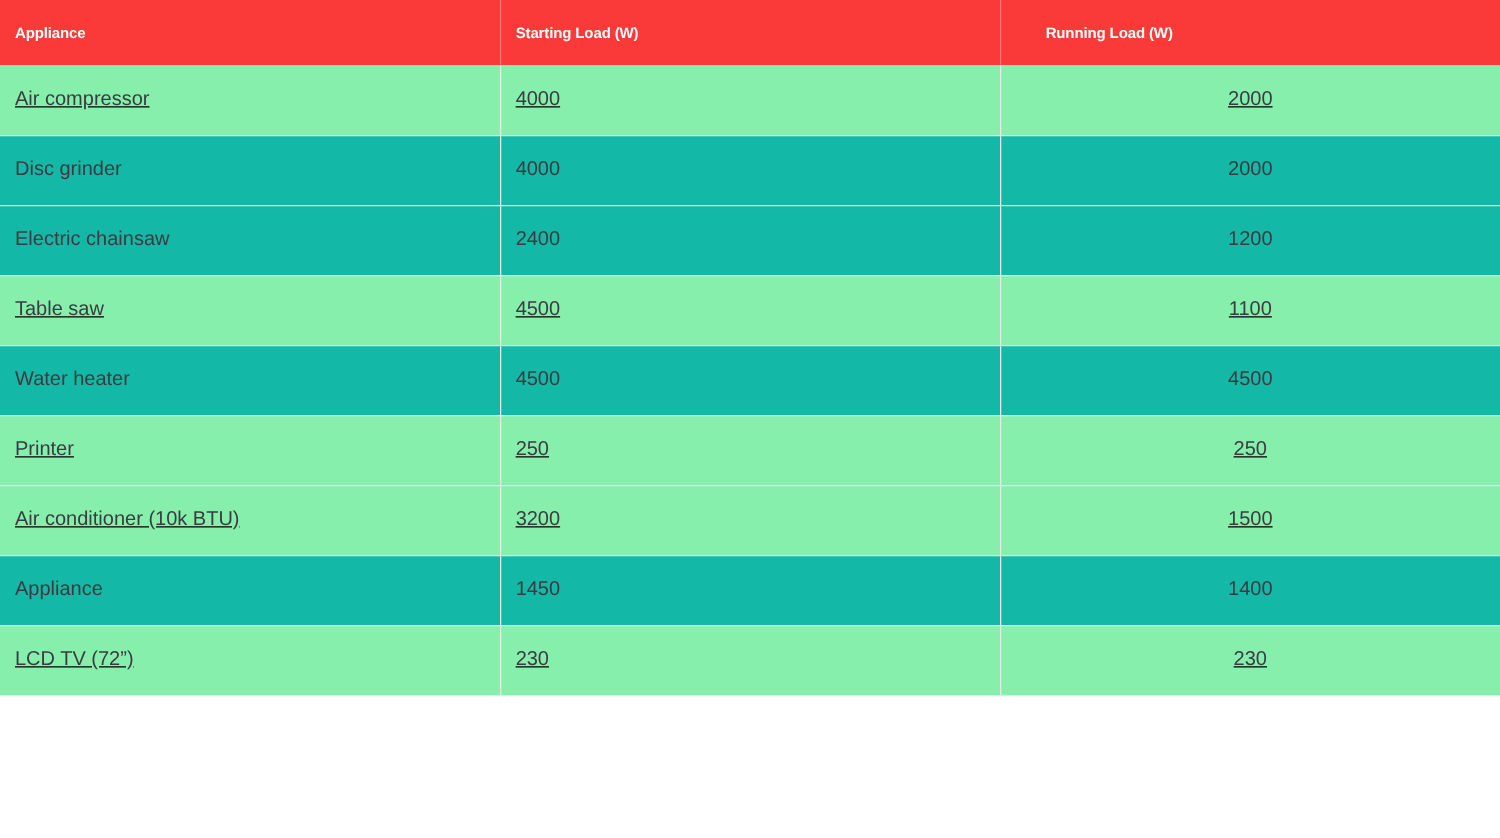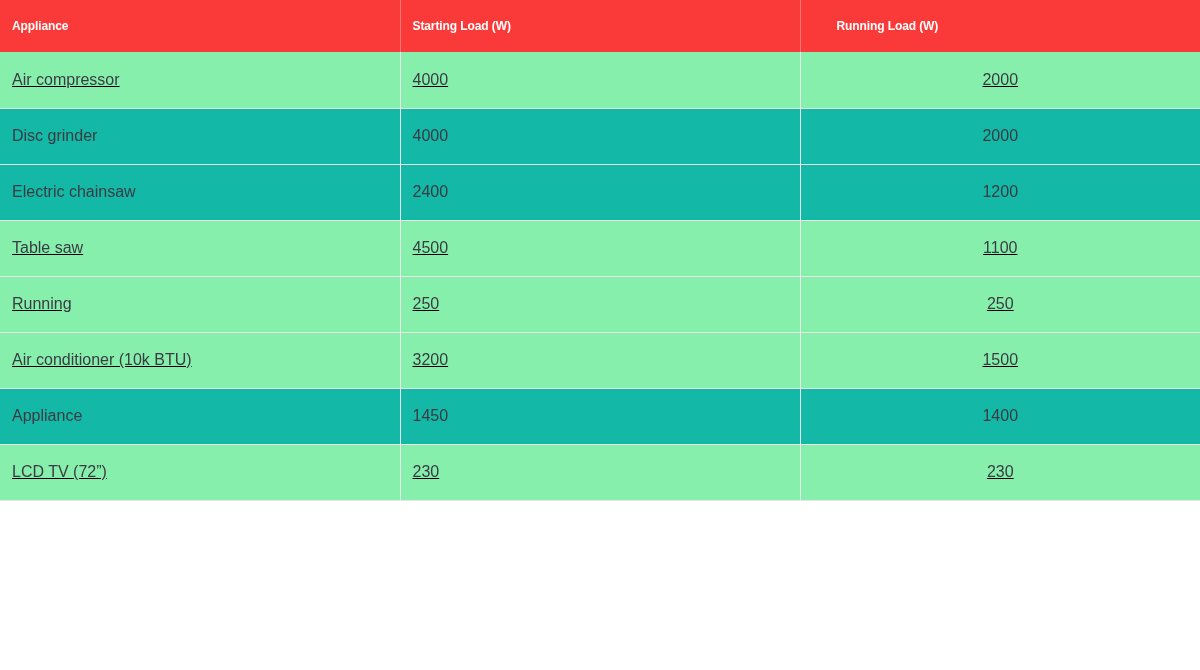--- a/index.html
+++ b/index.html
@@ -100,22 +100,27 @@
       <tr class="row-even">
         <td>Electric chainsaw</td>
         <td>2400</td>
         <td>1200</td>
       </tr>
       <tr class="row-odd">
         <td>Table saw</td>
         <td>4500</td>
         <td>1100</td>
       </tr>
+      <tr class="row-even">
+        <td>Water heater</td>
+        <td>4500</td>
+        <td>4500</td>
+      </tr>
       <tr class="row-odd">
-        <td>Running</td>
+        <td>Printer</td>
         <td>250</td>
         <td>250</td>
       </tr>
       <tr class="row-odd">
         <td>Air conditioner (10k BTU)</td>
         <td>3200</td>
         <td>1500</td>
       </tr>
       <tr class="row-even">
         <td>Appliance</td>

